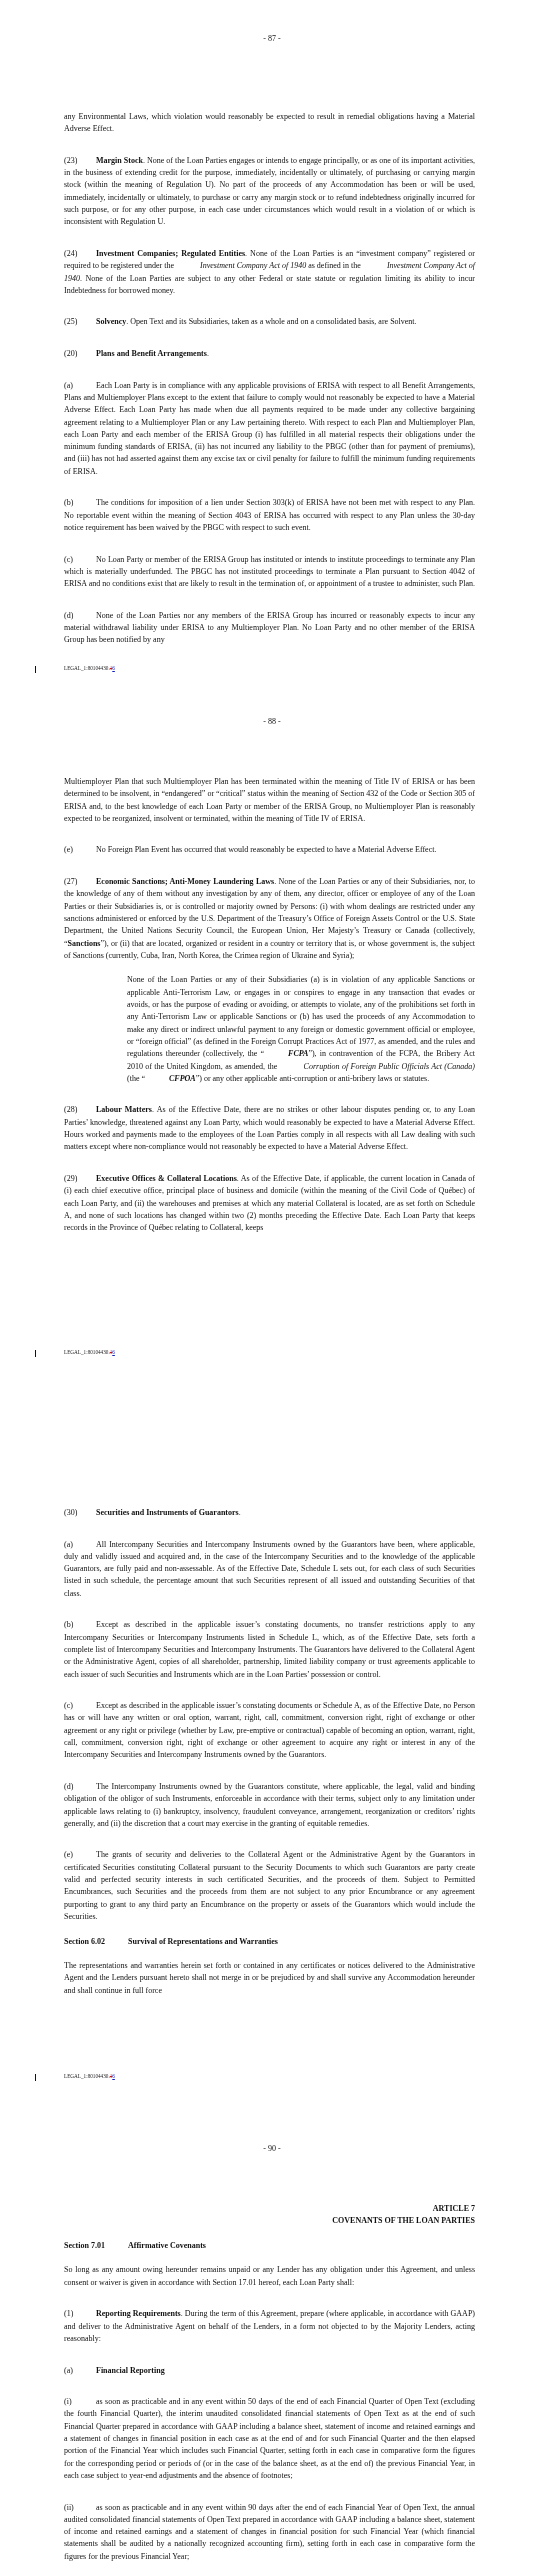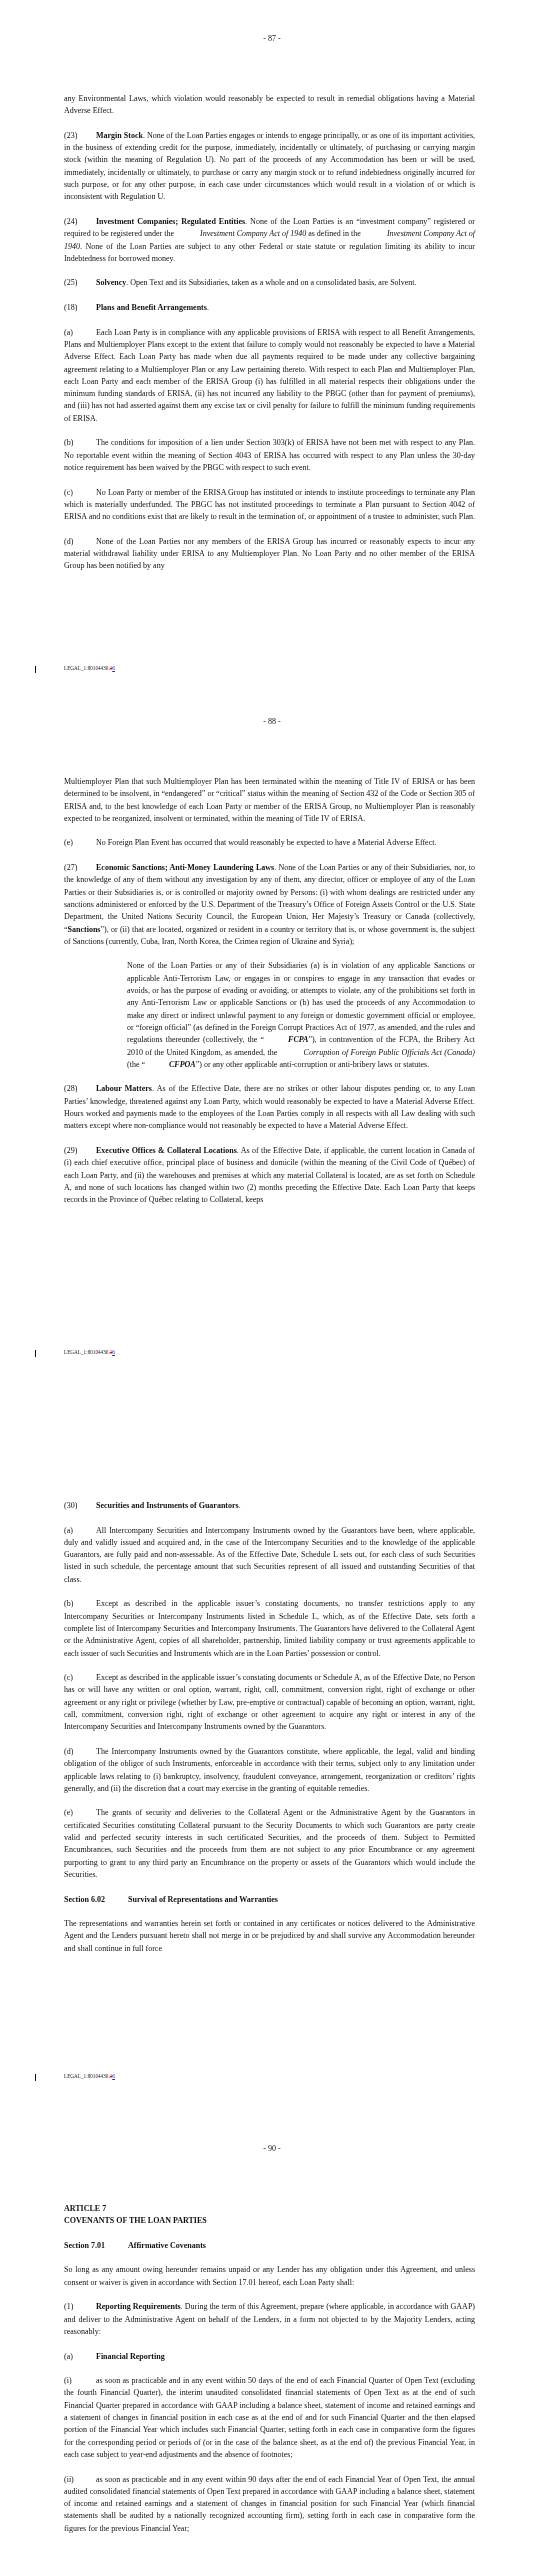--- a/index.html
+++ b/index.html
@@ -5,43 +5,43 @@
   html, body { margin: 0; padding: 0; background: #ffffff; }
   body { width: 544px; height: 2813px; position: relative; overflow: hidden;
          font-family: "Liberation Serif", "DejaVu Serif", serif; color: #111111; }
   .page { position: absolute; left: 0; width: 450px; height: 703px; }
   .pnum { position: absolute; top: 33px; left: 0; width: 544px; text-align: center;
           font-size: 8px; line-height: 11.3px; }
   .body { position: absolute; left: 64px; width: 411px; top: 93px;
           font-size: 8px; line-height: 12.3px; }
   .body p { margin: 0 0 12.3px 0; text-align: justify; }
   .body p.last { margin-bottom: 0; }
-  .num { display: inline-block; width: 32px; }
+  .num { display: inline-block; width: 32px; margin-top: 7px; }
   .b { font-weight: bold; }
   .i { font-style: italic; margin-left: 24px; }
   .ind { margin-left: 63px !important; }
   .h-sec { font-weight: bold; }
   .h-sec .num2 { display: inline-block; width: 64px; }
-  .art { text-align: left; font-weight: bold; margin-bottom: 12.3px; }
+  .art { text-align: right; font-weight: bold; margin-bottom: 12.3px; }
   .footer { position: absolute; left: 64px; font-size: 5.2px; line-height: 7.2px; color: #222; }
   .chbar { position: absolute; left: 35px; width: 1px; height: 7.2px; background: #111; }
   .del { color: #d01010; text-decoration: line-through; }
   .ins { color: #1020c0; text-decoration: underline; }
 </style>
 </head>
 <body>
 
 <div class="page" style="top:0px;">
   <div class="pnum">- 87 -</div>
-  <div class="body" style="top:93px;">
+  <div class="body" style="top:111px;">
     <p>any Environmental Laws, which violation would reasonably be expected to result in remedial obligations having a Material Adverse Effect.</p>
     <p><span class="num">(23)</span><span class="b">Margin Stock</span><span>. None of the Loan Parties engages or intends to engage principally, or as one of its important activities, in the business of extending credit for the purpose, immediately, incidentally or ultimately, of purchasing or carrying margin stock (within the meaning of Regulation U). No part of the proceeds of any Accommodation has been or will be used, immediately, incidentally or ultimately, to purchase or carry any margin stock or to refund indebtedness originally incurred for such purpose, or for any other purpose, in each case under circumstances which would result in a violation of or which is inconsistent with Regulation U.</span></p>
     <p><span class="num">(24)</span><span class="b">Investment Companies; Regulated Entities</span><span>. None of the Loan Parties is an “investment company” registered or required to be registered under the </span><span class="i">Investment Company Act of 1940</span><span> as defined in the </span><span class="i">Investment Company Act of 1940</span><span>. None of the Loan Parties are subject to any other Federal or state statute or regulation limiting its ability to incur Indebtedness for borrowed money.</span></p>
     <p><span class="num">(25)</span><span class="b">Solvency</span><span>. Open Text and its Subsidiaries, taken as a whole and on a consolidated basis, are Solvent.</span></p>
-    <p><span class="num">(18)</span><span class="b">Plans and Benefit Arrangements</span><span>.</span></p>
+    <p><span class="num">(20)</span><span class="b">Plans and Benefit Arrangements</span><span>.</span></p>
     <p><span class="num">(a)</span><span>Each Loan Party is in compliance with any applicable provisions of ERISA with respect to all Benefit Arrangements, Plans and Multiemployer Plans except to the extent that failure to comply would not reasonably be expected to have a Material Adverse Effect. Each Loan Party has made when due all payments required to be made under any collective bargaining agreement relating to a Multiemployer Plan or any Law pertaining thereto. With respect to each Plan and Multiemployer Plan, each Loan Party and each member of the ERISA Group (i) has fulfilled in all material respects their obligations under the minimum funding standards of ERISA, (ii) has not incurred any liability to the PBGC (other than for payment of premiums), and (iii) has not had asserted against them any excise tax or civil penalty for failure to fulfill the minimum funding requirements of ERISA.</span></p>
     <p><span class="num">(b)</span><span>The conditions for imposition of a lien under Section 303(k) of ERISA have not been met with respect to any Plan. No reportable event within the meaning of Section 4043 of ERISA has occurred with respect to any Plan unless the 30-day notice requirement has been waived by the PBGC with respect to such event.</span></p>
     <p><span class="num">(c)</span><span>No Loan Party or member of the ERISA Group has instituted or intends to institute proceedings to terminate any Plan which is materially underfunded. The PBGC has not instituted proceedings to terminate a Plan pursuant to Section 4042 of ERISA and no conditions exist that are likely to result in the termination of, or appointment of a trustee to administer, such Plan.</span></p>
     <p class="last"><span class="num">(d)</span><span>None of the Loan Parties nor any members of the ERISA Group has incurred or reasonably expects to incur any material withdrawal liability under ERISA to any Multiemployer Plan. No Loan Party and no other member of the ERISA Group has been notified by any</span></p>
   </div>
   <div class="chbar" style="top:666px;"></div>
   <div class="footer" style="top:665px;"><span>LEGAL_1:80104430.</span><span class="del">1</span><span class="ins">6</span></div>
 </div>
 
 <div class="page" style="top:683px;">

